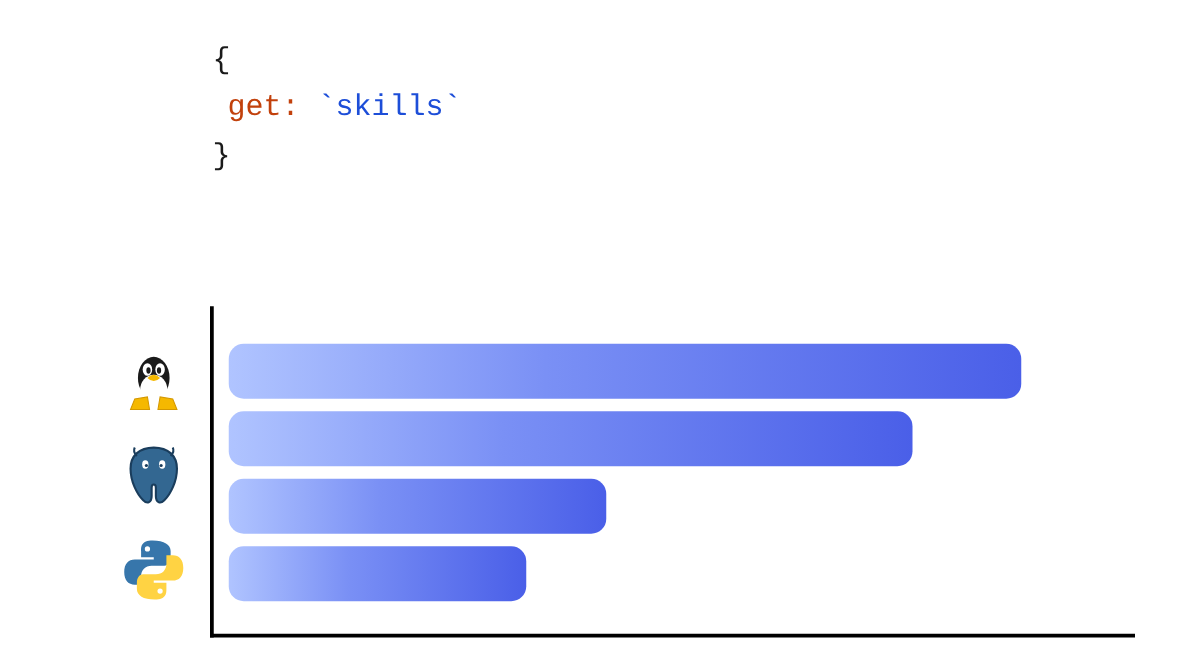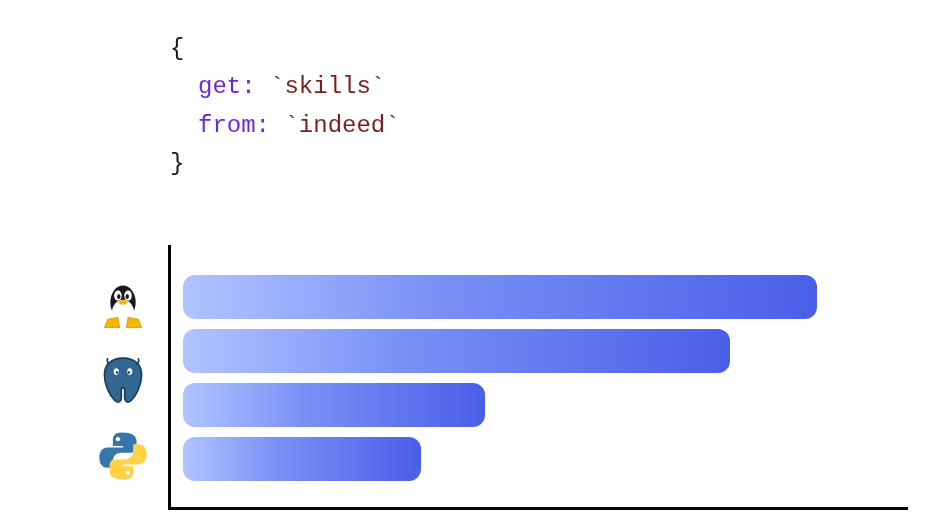--- a/index.html
+++ b/index.html
@@ -20,25 +20,25 @@
       top: 30px;
       left: 170px;
       font-size: 24px;
       line-height: 1.6;
     }
     .brace {
       color: #1a1a1a;
       font-weight: 500;
     }
     .key {
-      color: #6d28d9;
-      margin-left: 28px;
+      color: #c2410c;
+      margin-left: 12px;
     }
     .value {
-      color: #7f1d1d;
+      color: #1d4ed8;
     }
     .chart-container {
       position: absolute;
       top: 245px;
       left: 88px;
       width: 820px;
       height: 270px;
     }
     .axes {
       position: absolute;
@@ -81,23 +81,20 @@
     }
   </style>
 </head>
 <body>
 
 <div class="code-block">
   <div class="brace">{</div>
   <div>
     <span class="key">get: </span><span class="value">`skills`</span>
   </div>
-  <div>
-    <span class="key">from: </span><span class="value">`indeed`</span>
-  </div>
   <div class="brace">}</div>
 </div>
 
 <div class="chart-container">
   <div class="axes"></div>
 
   <div class="icons-column">
     <div class="icon">
       <svg viewBox="0 0 64 64" width="54" height="54">
         <ellipse cx="32" cy="30" rx="15" ry="20" fill="#1a1a1a"></ellipse>

